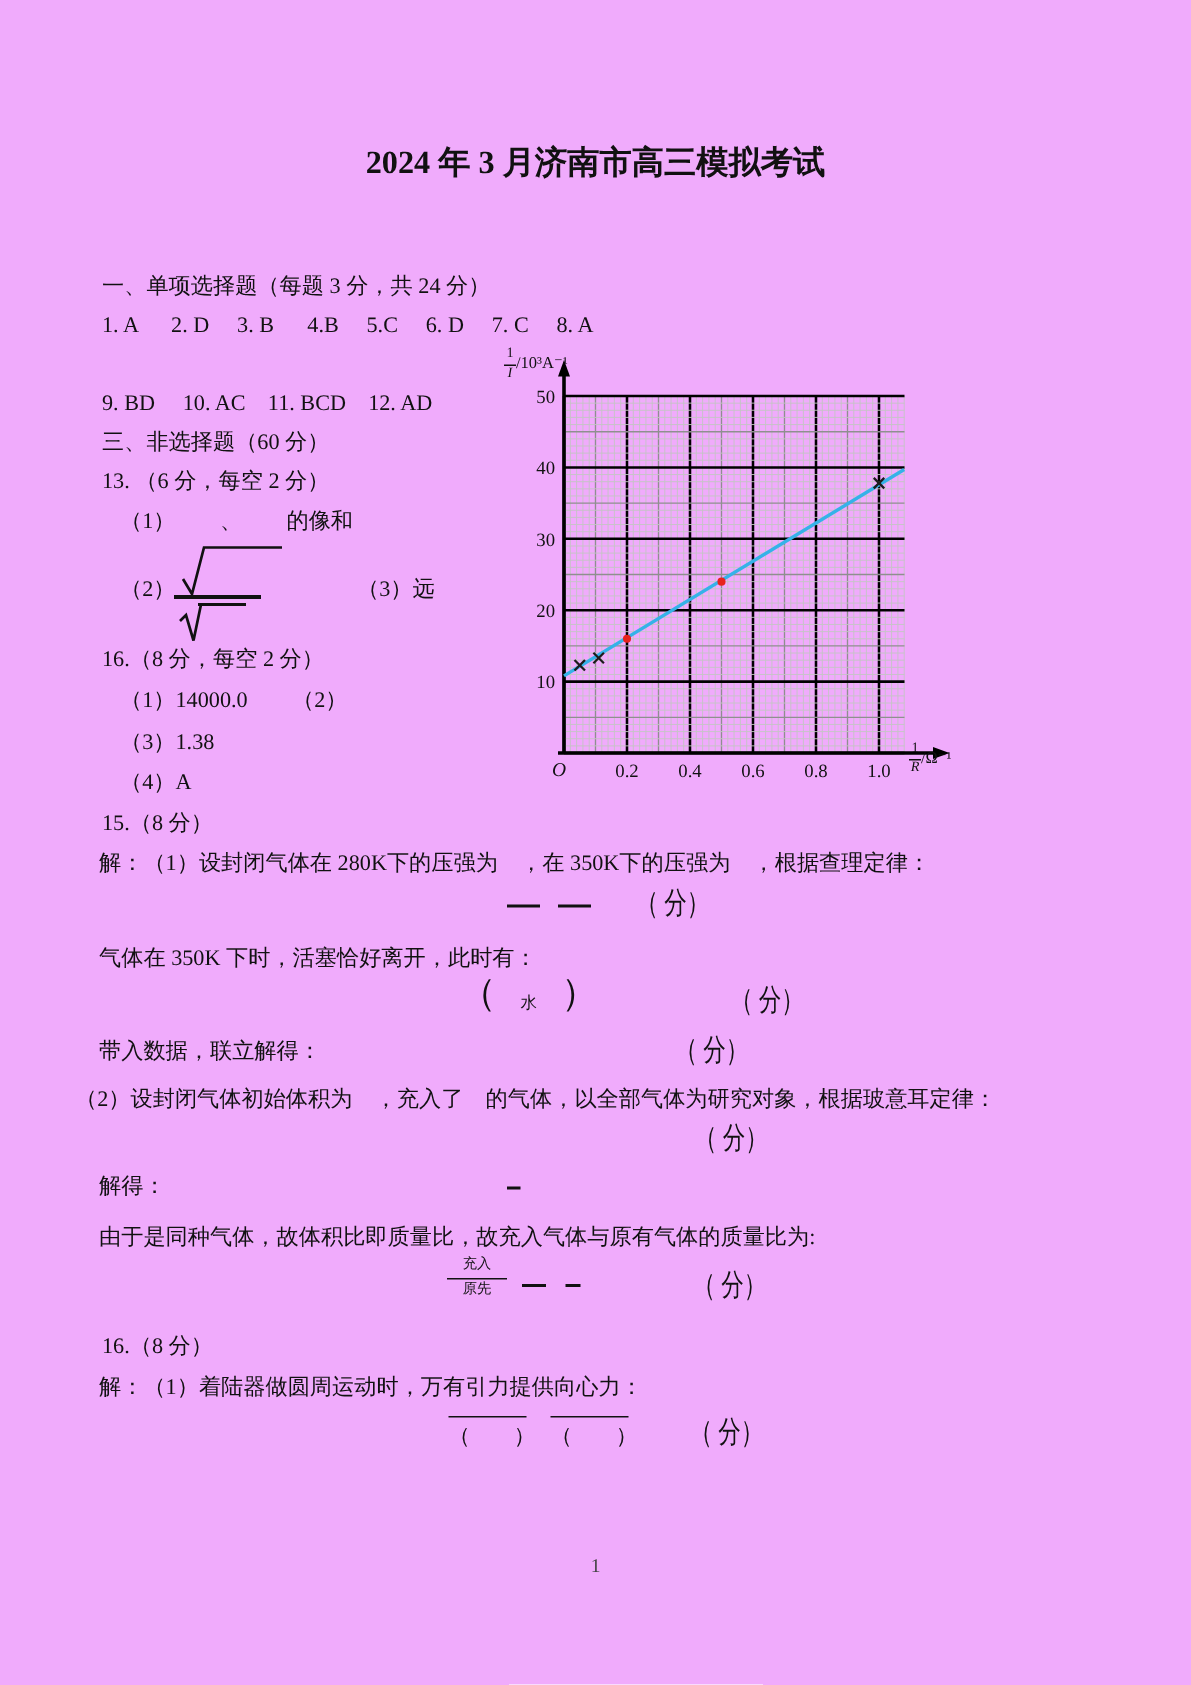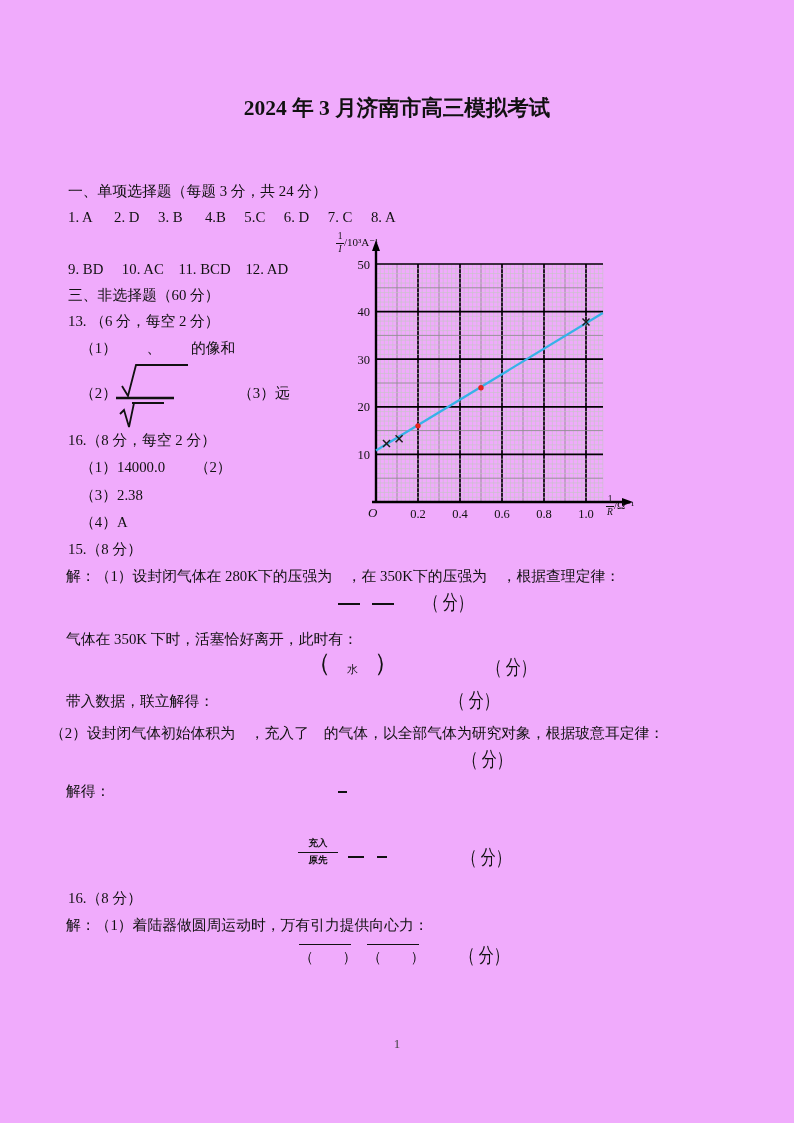--- a/index.html
+++ b/index.html
@@ -10,21 +10,21 @@
   .line{position:absolute;font-size:14.8px;line-height:20px;white-space:pre;}
   .title{position:absolute;width:100%;text-align:center;font-weight:bold;font-size:21.5px;white-space:pre;}
   
   .bar{position:absolute;border-top:2.4px solid #111;height:0;}
   .score{position:absolute;font-size:15px;transform:scaleY(1.35);transform-origin:center;white-space:pre;}
   .bigparen{font-size:25px;font-weight:400;vertical-align:-4px;}
   .subinner{font-size:11px;margin:0 16px;vertical-align:-6px;}
   .ofrac{position:absolute;width:52px;text-align:center;}
   .ofrac .obar{display:block;border-top:1.7px solid #111;margin-bottom:3px;}
   .ofrac .oden{font-size:14.5px;}
-  .sfrac{position:absolute;width:40px;text-align:center;font-size:9.5px;line-height:1.25;font-weight:bold;}
+  .sfrac{position:absolute;width:40px;text-align:center;font-size:9.5px;line-height:1.25;}
   .sfrac .fbar{display:block;border-top:1.4px solid #111;margin:2px 0;}
   
   #chart{position:absolute;left:336px;top:237px;width:318px;height:300px;}
   #chart svg{position:absolute;left:0;top:0;}
   #chart svg text{font-family:"Liberation Serif","DejaVu Serif",serif;fill:#111;}
   .axis-label{position:absolute;font-size:11px;white-space:nowrap;}
   .axis-label.y{left:0;top:-5px;}
   .axis-label.x{left:270px;top:258px;}
   .vfrac{display:inline-flex;flex-direction:column;align-items:center;font-size:9.5px;line-height:1;vertical-align:middle;}
   .vfrac .vbar{border-top:1px solid #111;width:8px;margin:1px 0;}
@@ -51,21 +51,21 @@
   <svg id="radical-formula" width="84" height="76" viewBox="0 0 84 76">
     <path d="M10 30 L16 40 L24 9 L76 9" fill="none" stroke="#111" stroke-width="1.8"></path>
     <path d="M4 42 L62 42" fill="none" stroke="#111" stroke-width="2.6"></path>
     <path d="M20 47 L52 47" fill="none" stroke="#111" stroke-width="2"></path>
     <path d="M8 58 L12 54 L17 71 L22 47" fill="none" stroke="#111" stroke-width="1.8"></path>
   </svg>
   <div class="line" style="left:218px;top:383px;margin-left:20px;">（3）远</div>
 
   <div class="line" style="left:68px;top:430px;">16.（8 分，每空 2 分）</div>
   <div class="line" style="left:80px;top:457px;">（1）14000.0　　（2）</div>
-  <div class="line" style="left:80px;top:485px;">（3）2.38</div>
+  <div class="line" style="left:80px;top:485px;">（3）1.38</div>
   <div class="line" style="left:80px;top:512px;">（4）A</div>
 
   <div class="line" style="left:68px;top:539px;">15.（8 分）</div>
   <div class="line" style="left:66px;top:566px;">解：（1）设封闭气体在 280K下的压强为　，在 350K下的压强为　，根据查理定律：</div>
 
   <div class="bar" style="left:338px;top:603px;width:22px;"></div>
   <div class="bar" style="left:372px;top:603px;width:22px;"></div>
   <div class="score" style="left:424px;top:593px;">（ 分）</div>
 
   <div class="line" style="left:66px;top:629px;">气体在 350K 下时，活塞恰好离开，此时有：</div>
@@ -75,20 +75,21 @@
 
   <div class="line" style="left:66px;top:691px;">带入数据，联立解得：</div>
   <div class="score" style="left:450px;top:691px;">（ 分）</div>
 
   <div class="line" style="left:50px;top:723px;">（2）设封闭气体初始体积为　，充入了　的气体，以全部气体为研究对象，根据玻意耳定律：</div>
   <div class="score" style="left:463px;top:750px;">（ 分）</div>
 
   <div class="line" style="left:66px;top:781px;">解得：</div>
   <div class="bar" style="left:338px;top:791px;width:9px;border-top-width:2px;"></div>
 
+  <div class="line" style="left:66px;top:815px;">由于是同种气体，故体积比即质量比，故充入气体与原有气体的质量比为:</div>
 
   <div class="sfrac" style="left:298px;top:838px;">
     <span>充入</span>
     <span class="fbar"></span>
     <span>原先</span>
   </div>
   <div class="bar" style="left:348px;top:856px;width:16px;"></div>
   <div class="bar" style="left:377px;top:856px;width:10px;border-top-width:2px;"></div>
   <div class="score" style="left:462px;top:848px;">（ 分）</div>
 

